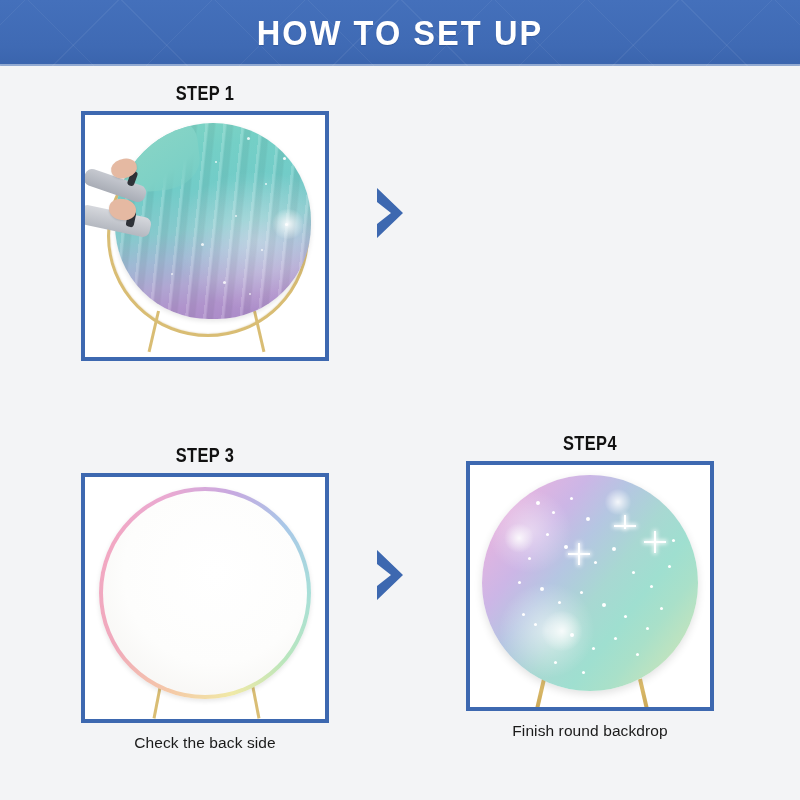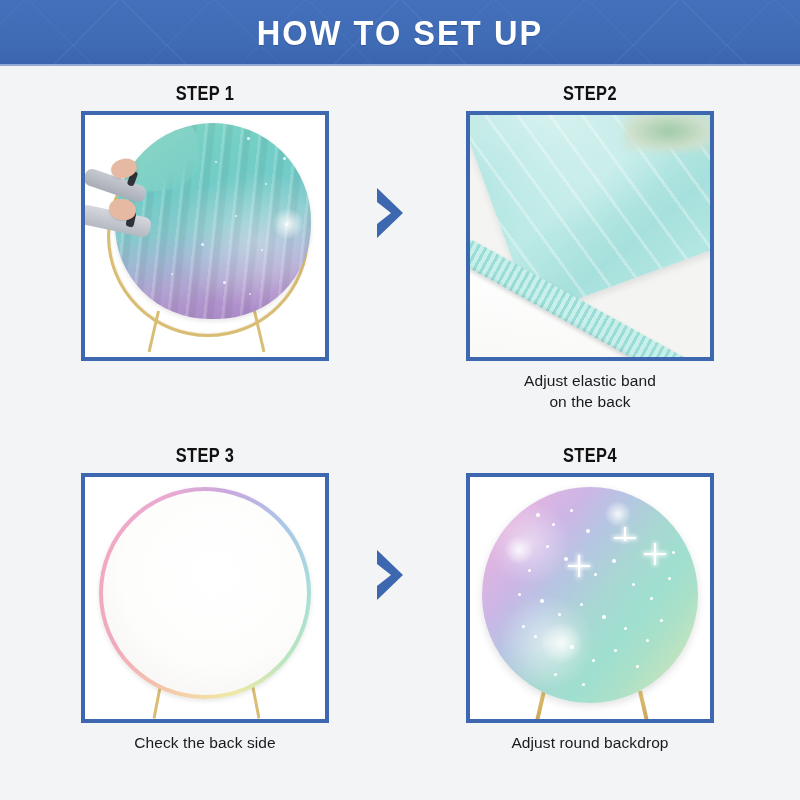--- a/index.html
+++ b/index.html
@@ -57,21 +57,21 @@
     left: 0; top: 66px;
     width: 800px; height: 734px;
   }
   .step {
     position: absolute;
     width: 330px;
   }
   .step-tl { left: 40px;  top: 14px; }
   .step-tr { left: 425px; top: 14px; }
   .step-bl { left: 40px;  top: 376px; }
-  .step-br { left: 425px; top: 376px; }
+  .step-br { left: 425px; top: 364px; }
 
   .step-label {
     text-align: center;
     font-size: 20px;
     font-weight: bold;
     color: #111111;
     letter-spacing: 0.5px;
     transform: scaleX(0.82);
     font-family: "Liberation Sans Narrow", "Liberation Sans", sans-serif;
     height: 26px;
@@ -297,35 +297,20 @@
     <div class="caption">
     </div>
   </div>
 
   <div class="chevron chev-top">
     <svg viewBox="0 0 34 54" width="34" height="54" aria-hidden="true">
       <polygon points="4,2 30,27 4,52 4,38 18,27 4,16" fill="#3d68b0"></polygon>
     </svg>
   </div>
 
-  <div class="step step-tr">
-    <div class="step-label">STEP2</div>
-    <div class="frame">
-      <div class="scene2">
-        <div class="fabric2"></div>
-        <div class="white2"></div>
-        <div class="elastic2"></div>
-        <div class="green2"></div>
-      </div>
-    </div>
-    <div class="caption">
-      <div>Adjust elastic band</div>
-      <div>on the back</div>
-    </div>
-  </div>
 
   <div class="step step-bl">
     <div class="step-label">STEP 3</div>
     <div class="frame">
       <div class="scene3">
         <div class="leg3 leg3-l"></div>
         <div class="leg3 leg3-r"></div>
         <div class="back-rim">
           <div class="back-face"></div>
         </div>
@@ -381,19 +366,19 @@
           <div class="star" style="left:154px;top:178px;width:3px;height:3px"></div>
           <div class="star" style="left:72px;top:186px;width:3px;height:3px"></div>
           <div class="star" style="left:100px;top:196px;width:3px;height:3px"></div>
           <div class="star" style="left:178px;top:132px;width:3px;height:3px"></div>
           <div class="star" style="left:40px;top:138px;width:3px;height:3px"></div>
           <div class="star" style="left:190px;top:64px;width:3px;height:3px"></div>
         </div>
       </div>
     </div>
     <div class="caption">
-      <div>Adjust round backdrop</div>
+      <div>Finish round backdrop</div>
     </div>
   </div>
 
 </div>
 
 <div class="bottom-pad"></div>
 
 </body></html>

